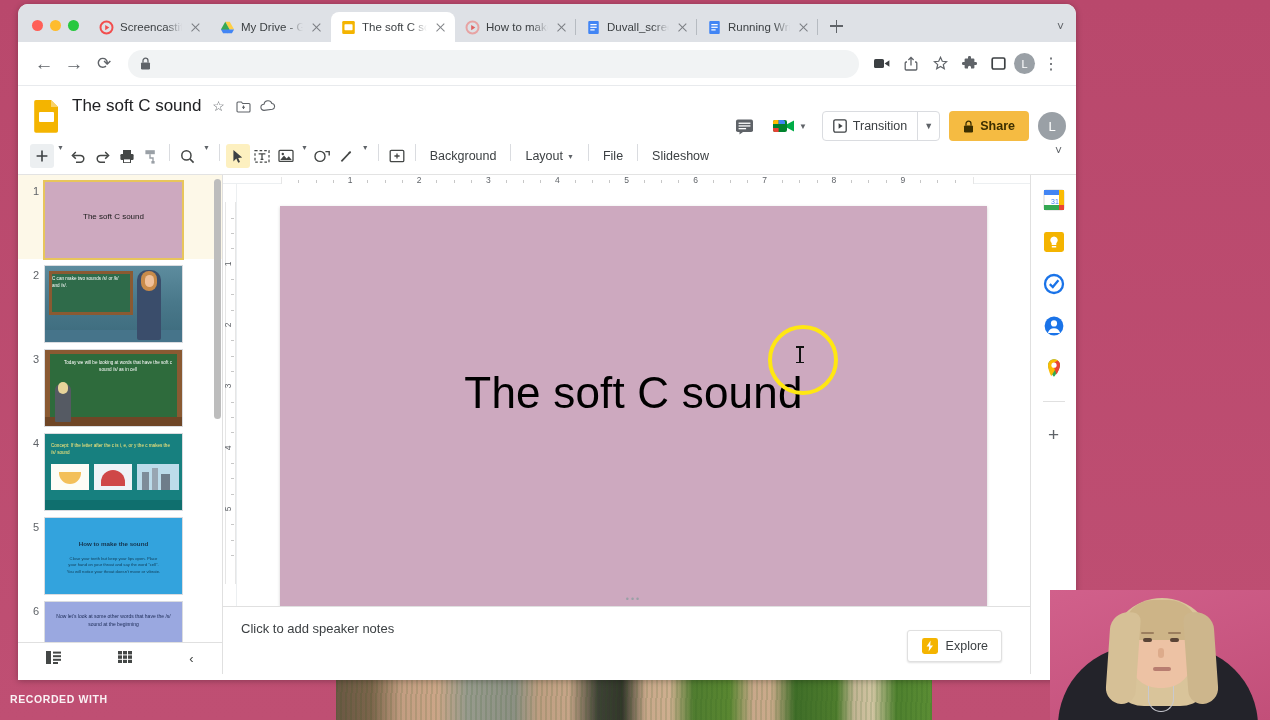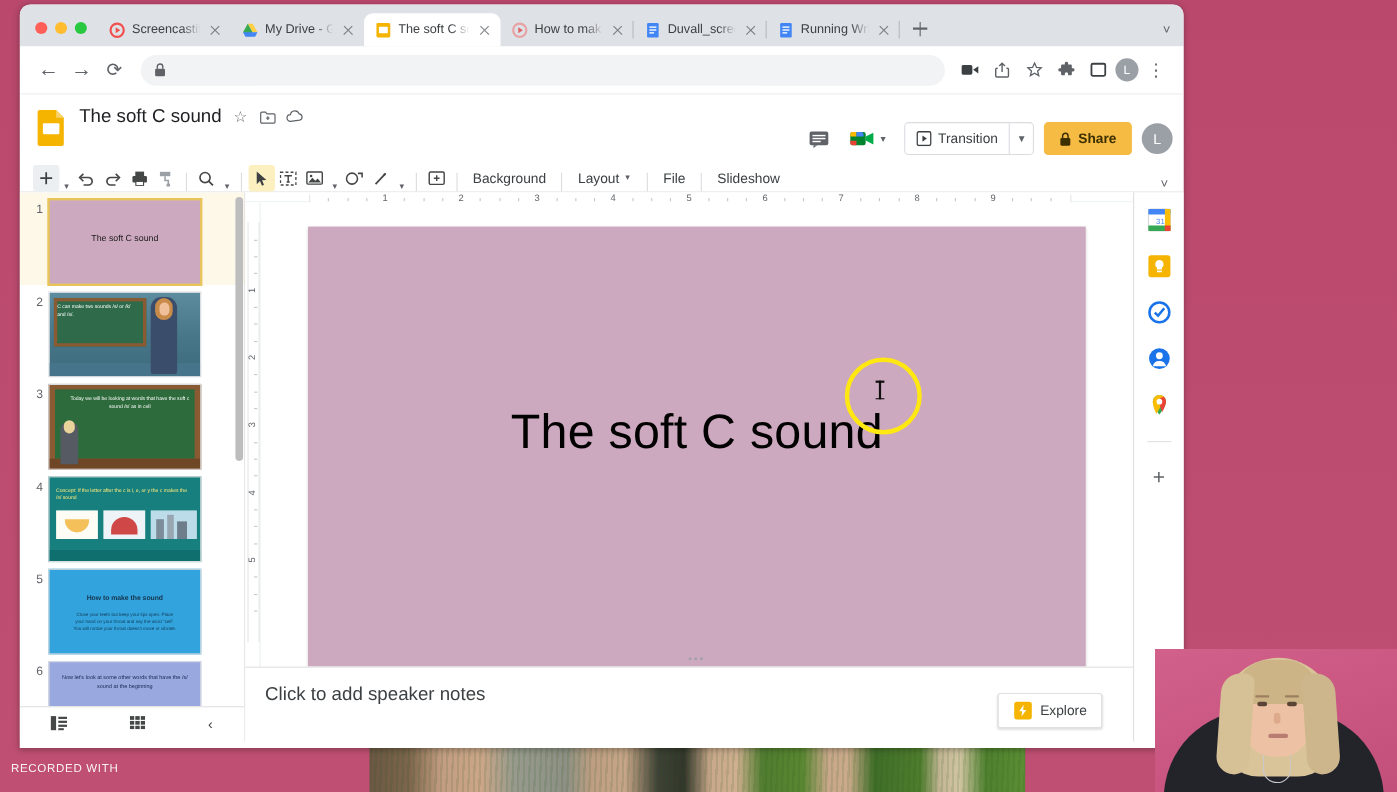--- a/index.html
+++ b/index.html
@@ -120,21 +120,21 @@
   .ss-main { display: flex; align-items: center; gap: 6px; padding: 0 10px; height: 100%;
      font-size: 12.5px; color: #3c4043; }
   .ss-caret { width: 22px; height: 100%; border-left: 1px solid #dadce0;
     display: flex; align-items: center; justify-content: center; font-size: 9px; color: #5f6368; }
   .share-btn { display: flex; align-items: center; gap: 6px; height: 30px; padding: 0 14px;
     background: #f5bb42; border-radius: 4px; font-size: 12.5px; color: #3c2f00; font-weight: 600; }
   .avatar-lg { width: 28px; height: 28px; border-radius: 50%; background: #9aa0a6;
     color: #fff; font-size: 13px; display: flex; align-items: center; justify-content: center; }
 
   
-  .toolbar { height: 30px; display: flex; align-items: flex-end; gap: 0;
+  .toolbar { height: 30px; display: flex; align-items: flex-start; gap: 0;
     padding: 0 10px 0 12px; }
   .tb { height: 24px; min-width: 24px; display: flex; align-items: center;
     justify-content: center; color: #444746; font-size: 13px; border-radius: 3px; padding: 0 3px;}
   .tb.active { background: #fdf0c0; }
   .tb.plus { background: #eceff1; }
   .tb-caret { font-size: 7px; color: #5f6368; padding: 0 3px; }
   .tb-sep { width: 1px; height: 17px; background: #dadce0; margin: 0 6px; }
   .tb-text { font-size: 12.5px; color: #3c4043; padding: 0 8px; height: 24px;
     display: flex; align-items: center; gap: 4px; }
   .tb-collapse { margin-left: auto; color: #5f6368; font-size: 12px; padding-right: 4px; }
@@ -196,38 +196,38 @@
      width:8px; height:1.6px; background:#111; }
   .text-cursor::before { top:0; }
   .text-cursor::after { bottom:0; }
 
   .canvas-handle { position: absolute; left: 50%; transform: translateX(-50%);
     bottom: 2px; font-size: 9px; color: #9aa0a6; letter-spacing: 2px; }
 
   
   .notes { height: 88px; border-top: 1px solid #e0e0e0; position: relative;
     padding: 14px 18px; background: #fff; }
-  .notes-ph { font-size: 17px; color: #3c4043; }
+  .notes-ph { font-size: 13px; color: #3c4043; }
   .explore-btn { position: absolute; right: 28px; bottom: 12px; display: flex;
     align-items: center; gap: 7px; height: 32px; padding: 0 13px; background: #fff;
     border: 1px solid #e0e0e0; border-radius: 3px; box-shadow: 0 1px 2px rgba(0,0,0,.12);
     font-size: 12.5px; color: #3c4043; }
 
   
   .sidebar { width: 46px; flex: 0 0 46px; border-left: 1px solid #e0e0e0;
     display: flex; flex-direction: column; align-items: center; padding-top: 14px;
     gap: 20px; background: #fff; position: relative; }
   .sb-icon { width: 22px; height: 22px; }
   .sb-div { width: 22px; height: 1px; background: #e0e0e0; margin: 2px 0; }
   .sb-plus { font-size: 19px; color: #5f6368; }
   .sb-expand { position: absolute; right: 4px; bottom: 10px; color: #5f6368; font-size: 13px; }
 
   
   .watermark { position: absolute; left: 10px; bottom: 14px; z-index: 40; }
-  .wm-recorded { font-size: 10.5px; font-weight: 400; color: #fff; letter-spacing: .6px;
+  .wm-recorded { font-size: 10.5px; font-weight: 700; color: #fff; letter-spacing: .6px;
      opacity: .92; margin-bottom: 1px; }
   .wm-brand { display: flex; align-items: center; gap: 7px; }
   .wm-text { font-size: 22px; font-weight: 700; color: #fff; letter-spacing: 1.2px; }
   .wm-circ { width: 26px; height: 26px; border-radius: 50%; border: 3px solid #fff;
     display: flex; align-items: center; justify-content: center; }
   .wm-circ i { width: 11px; height: 11px; border-radius: 50%; background: #3aa0e0; display:block; }
 
   .webcam { position: absolute; right: 0; bottom: 0; width: 220px; height: 130px;
     z-index: 50; overflow: hidden; background: #cf5a86; }
   .wc-bg { position: absolute; inset: 0; background: linear-gradient(160deg,#d1608b 0%,#c24f79 100%); }

